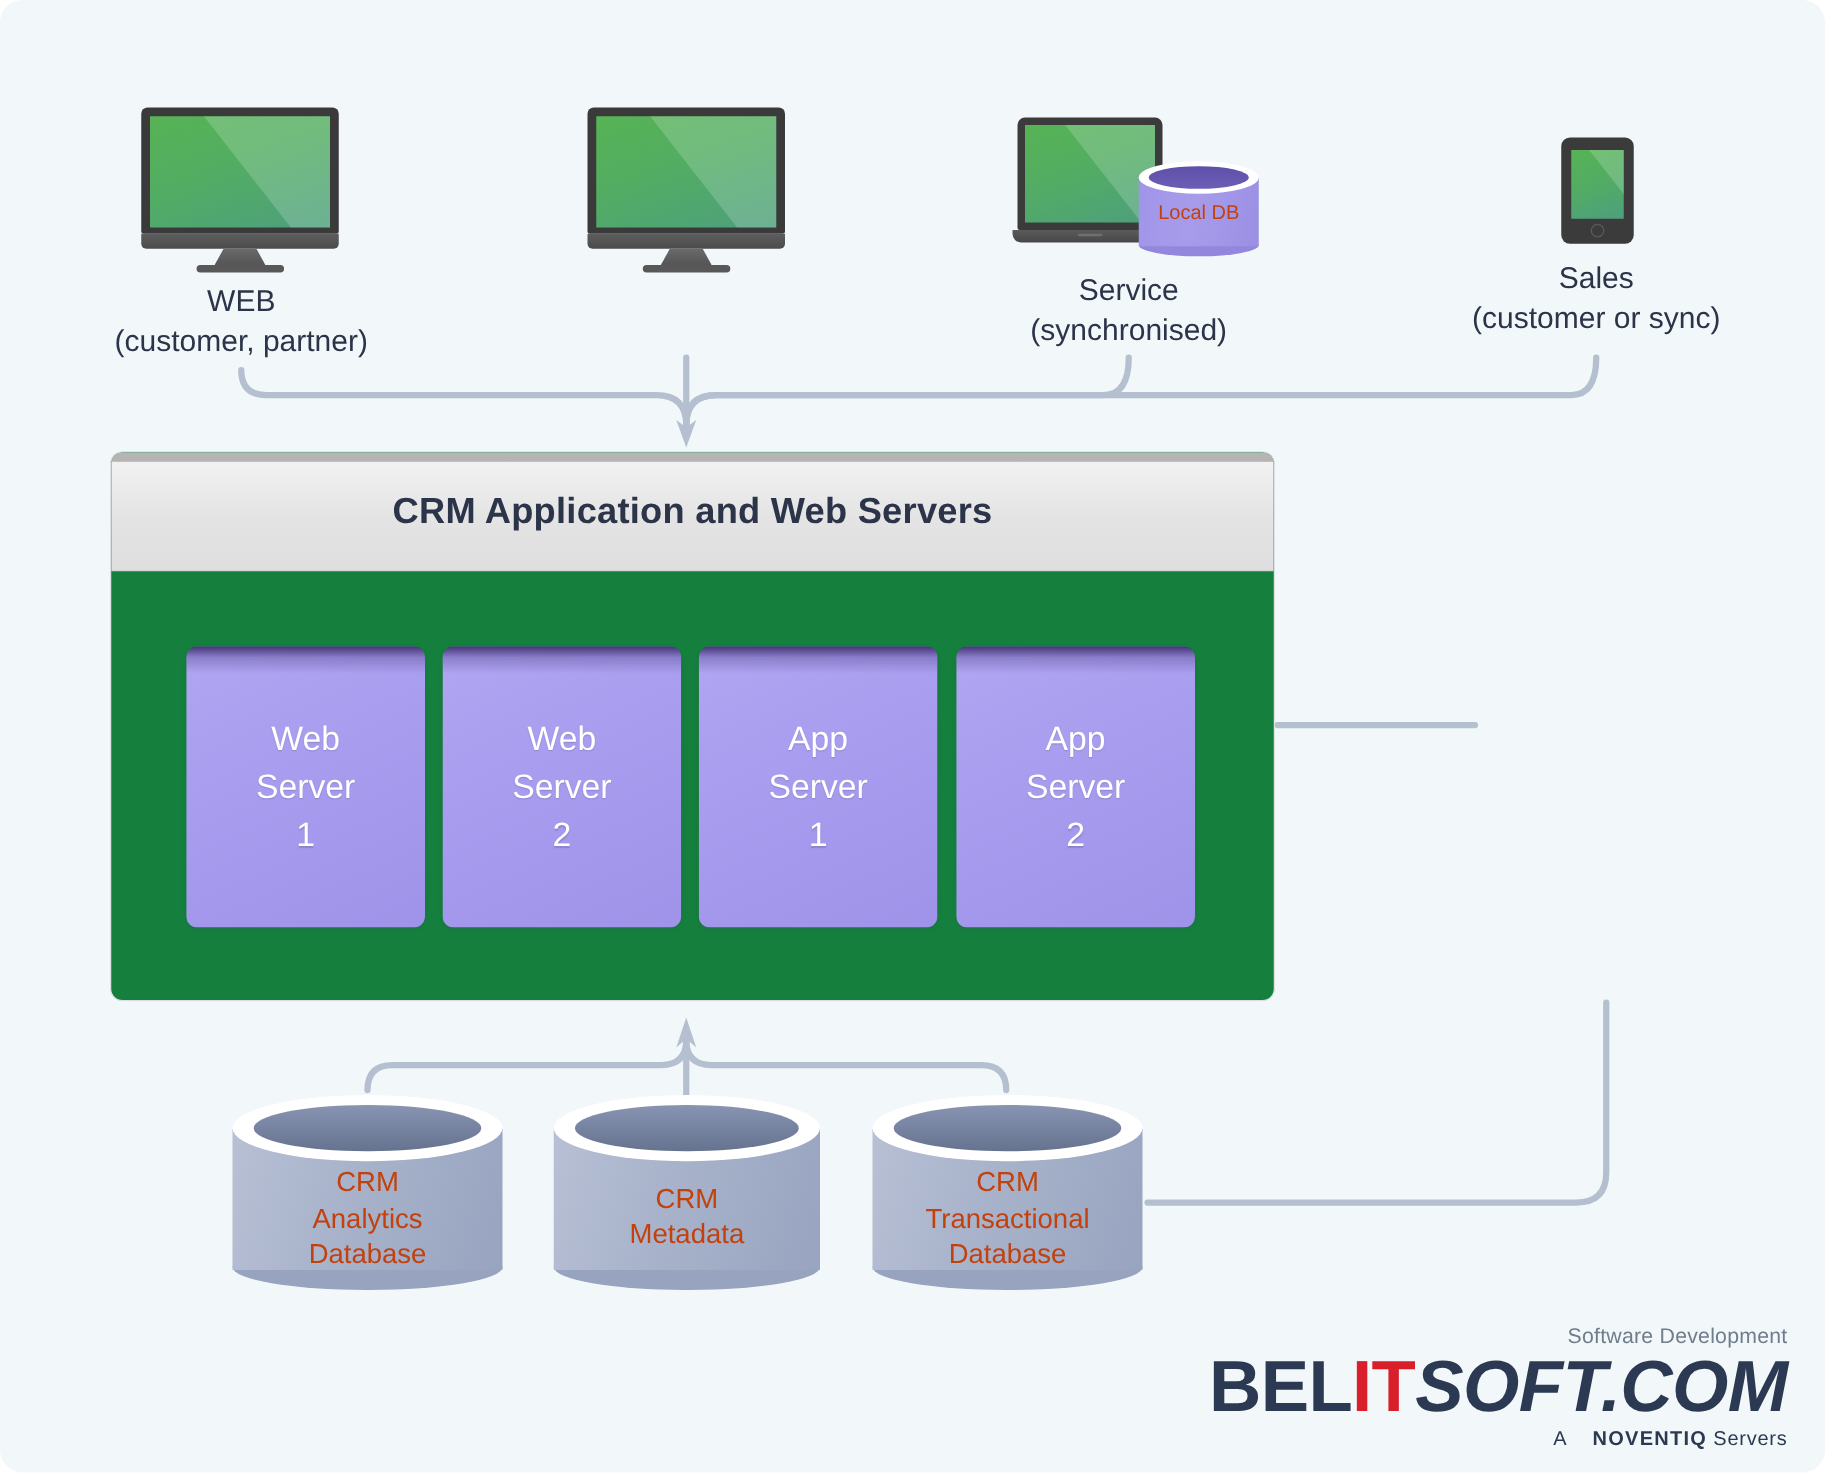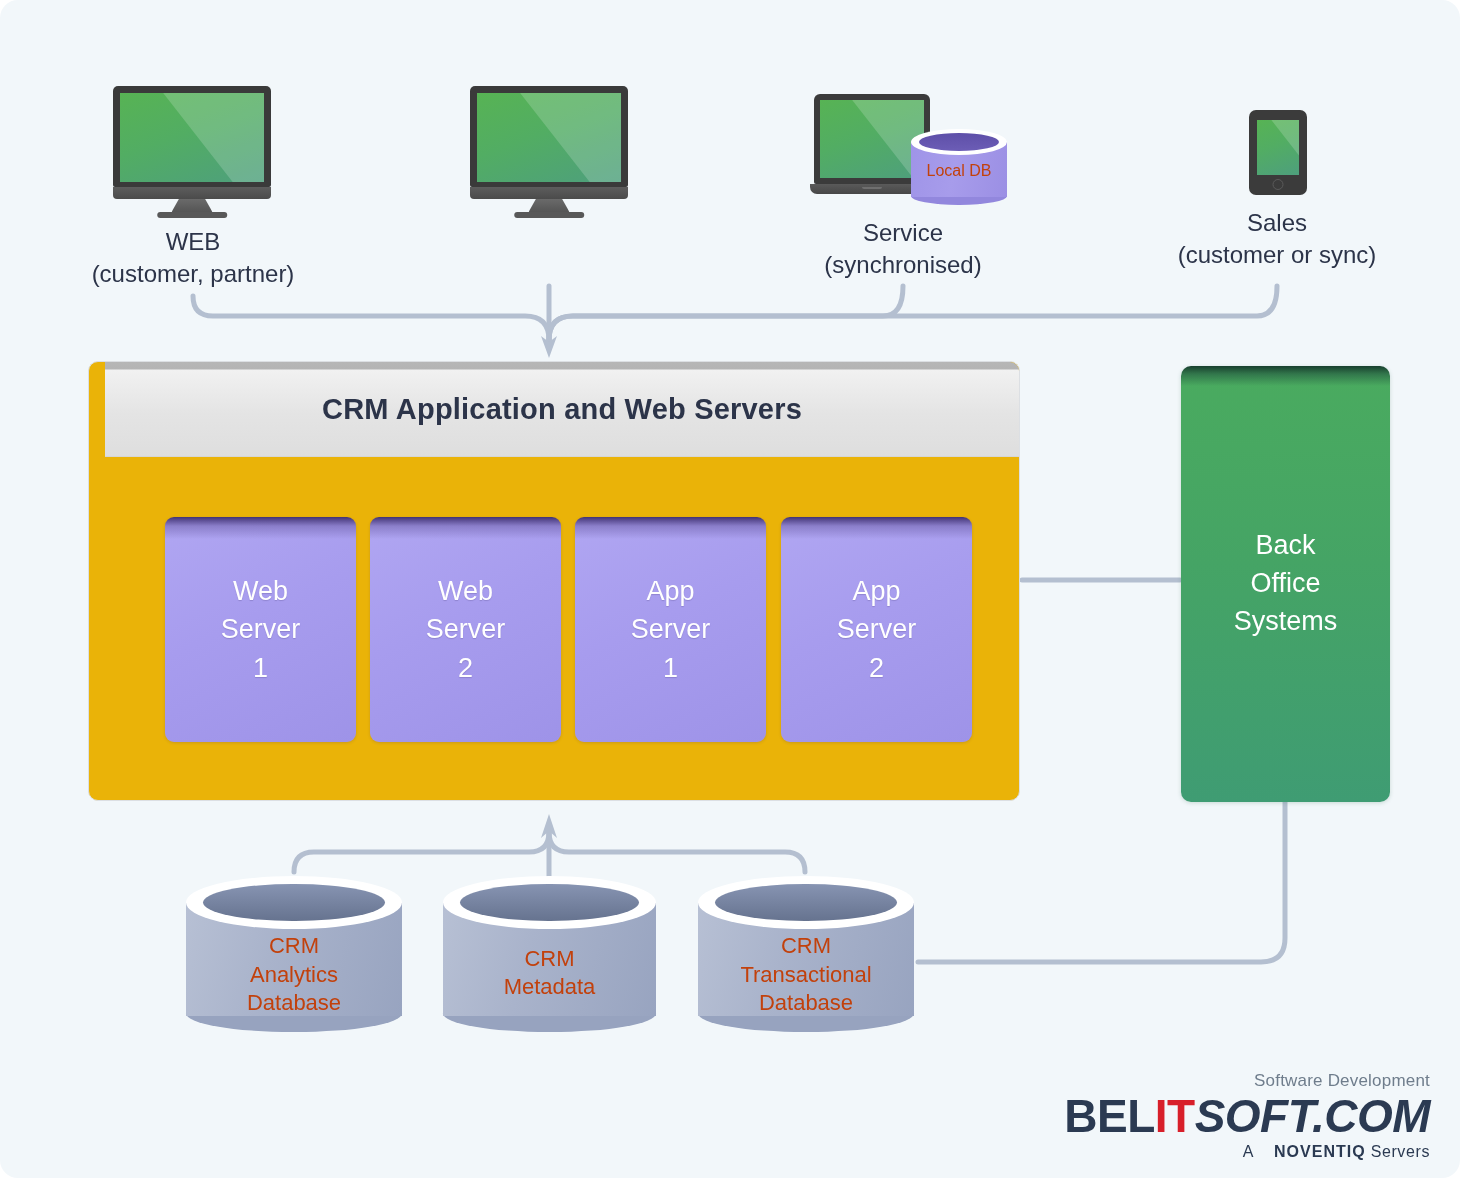--- a/index.html
+++ b/index.html
@@ -174,25 +174,24 @@
   .cyl-purple .hole   { background: linear-gradient(180deg,#5e4fa8 0%, #6c5db6 100%); }
 
   
   .cyl-steel .tube   { background: linear-gradient(105deg,#b7c0d4 0%, #a9b3cb 40%, #98a4c0 100%); }
   .cyl-steel .bottom { background: #97a3bf; }
   .cyl-steel .hole   { background: linear-gradient(180deg,#8794b2 0%, #66738f 100%); }
 
   
   #crm-panel {
     position: absolute;
-    background: #eab308;
+    background: #15803d;
     border: 1px solid #dcdfe3;
     border-radius: 10px;
     overflow: hidden;
-    padding-left: 16px;
   }
   #crm-panel-header {
     height: 95px;
     background: linear-gradient(180deg, #b6b6b6 0%, #b4b4b4 7px, #f1f1f1 8px, #e4e4e4 55%, #dedede 100%);
     border-bottom: 1px solid #d6d6d6;
     display: flex;
     align-items: center;
     justify-content: center;
   }
   #crm-panel-title {
@@ -256,21 +255,21 @@
     text-align: right;
     line-height: 1;
   }
   #logo-tagline {
     color: #6f7d8c;
     font-size: 17px;
     letter-spacing: 0.2px;
     margin-bottom: 4px;
   }
   #logo-wordmark {
-    font-size: 46px;
+    font-size: 58px;
     font-weight: bold;
     color: #2b3a52;
     letter-spacing: -0.5px;
     line-height: 1;
   }
   #logo-wordmark .red { color: #d81f2a; }
   #logo-wordmark .slash { font-style: italic; }
   #logo-subline {
     margin-top: 5px;
     font-size: 16px;
@@ -376,25 +375,20 @@
 
       <div class="server-card" style="left:676px; top:60px; width:191px; height:225px;">
         <div class="server-label">App
 Server
 2</div>
       </div>
 
     </div>
   </div>
 
-  <div id="back-office" style="left:1181px; top:366px; width:209px; height:436px;">
-    <div id="back-office-label">Back
-Office
-Systems</div>
-  </div>
 
   <div class="cyl cyl-steel" style="left:186px; top:876px; width:216px; height:156px;">
     <div class="rim"></div>
     <div class="hole"></div>
     <div class="tube"></div>
     <div class="bottom"></div>
     <div class="cyl-label" style="font-size:22px; top:36%;">CRM
 Analytics
 Database</div>
   </div>

